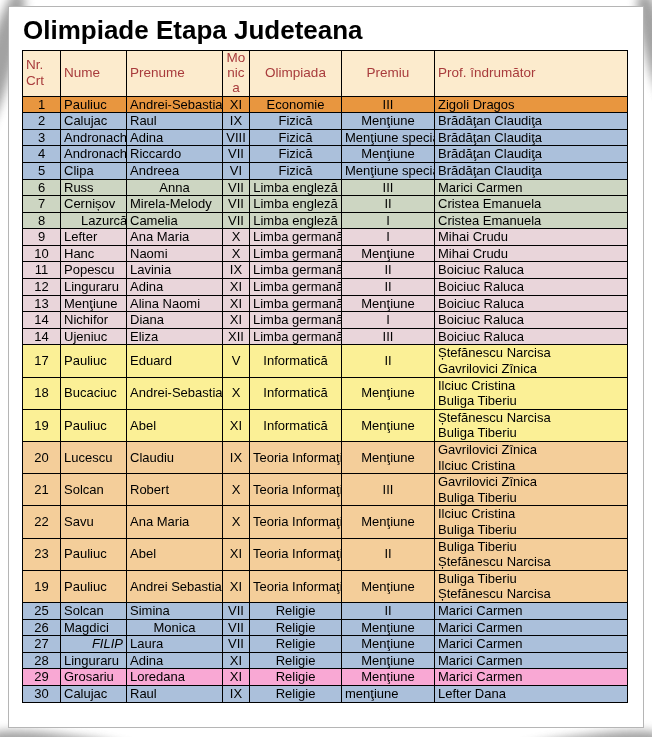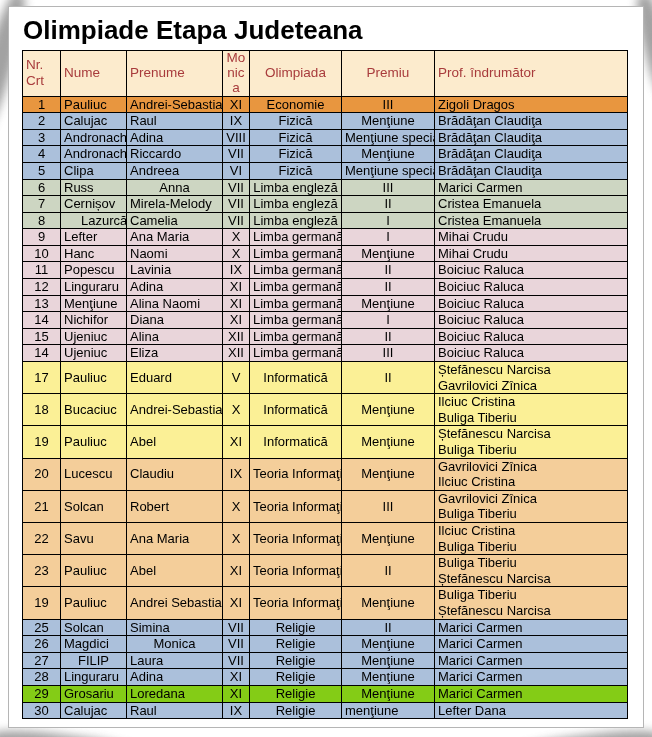--- a/index.html
+++ b/index.html
@@ -219,29 +219,20 @@
           <tr style="background: rgb(233, 213, 218);">
             <td style="text-align: center;">14</td>
             <td style="text-align: left;">Nichifor</td>
             <td style="text-align: left;">Diana</td>
             <td style="text-align: center;">XI</td>
             <td style="text-align: center;">Limba germană</td>
             <td style="text-align: center;">I</td>
             <td class="prof-cell" style="text-align: left;">Boiciuc Raluca</td>
           </tr>
           <tr style="background: rgb(233, 213, 218);">
-            <td style="text-align: center;">15</td>
-            <td style="text-align: left;">Ujeniuc</td>
-            <td style="text-align: left;">Alina</td>
-            <td style="text-align: center;">XII</td>
-            <td style="text-align: center;">Limba germană</td>
-            <td style="text-align: center;">II</td>
-            <td class="prof-cell" style="text-align: left;">Boiciuc Raluca</td>
-          </tr>
-          <tr style="background: rgb(233, 213, 218);">
             <td style="text-align: center;">14</td>
             <td style="text-align: left;">Ujeniuc</td>
             <td style="text-align: left;">Eliza</td>
             <td style="text-align: center;">XII</td>
             <td style="text-align: center;">Limba germană</td>
             <td style="text-align: center;">III</td>
             <td class="prof-cell" style="text-align: left;">Boiciuc Raluca</td>
           </tr>
           <tr style="background: rgb(251, 240, 150);">
             <td style="text-align: center;">17</td>
@@ -336,37 +327,37 @@
             <td style="text-align: center;">26</td>
             <td style="text-align: left;">Magdici</td>
             <td style="text-align: center;">Monica</td>
             <td style="text-align: center;">VII</td>
             <td style="text-align: center;">Religie</td>
             <td style="text-align: center;">Menţiune</td>
             <td class="prof-cell" style="text-align: left;">Marici Carmen</td>
           </tr>
           <tr style="background: rgb(171, 192, 219);">
             <td style="text-align: center;">27</td>
-            <td style="text-align: center;">FILIP</td>
+            <td style="text-align: right; font-style: italic;">FILIP</td>
             <td style="text-align: left;">Laura</td>
             <td style="text-align: center;">VII</td>
             <td style="text-align: center;">Religie</td>
             <td style="text-align: center;">Menţiune</td>
             <td class="prof-cell" style="text-align: left;">Marici Carmen</td>
           </tr>
           <tr style="background: rgb(171, 192, 219);">
             <td style="text-align: center;">28</td>
             <td style="text-align: left;">Linguraru</td>
             <td style="text-align: left;">Adina</td>
             <td style="text-align: center;">XI</td>
             <td style="text-align: center;">Religie</td>
             <td style="text-align: center;">Menţiune</td>
             <td class="prof-cell" style="text-align: left;">Marici Carmen</td>
           </tr>
-          <tr style="background: #84cc16;">
+          <tr style="background: #f9a8d4;">
             <td style="text-align: center;">29</td>
             <td style="text-align: left;">Grosariu</td>
             <td style="text-align: left;">Loredana</td>
             <td style="text-align: center;">XI</td>
             <td style="text-align: center;">Religie</td>
             <td style="text-align: center;">Menţiune</td>
             <td class="prof-cell" style="text-align: left;">Marici Carmen</td>
           </tr>
           <tr style="background: rgb(171, 192, 219);">
             <td style="text-align: center;">30</td>

